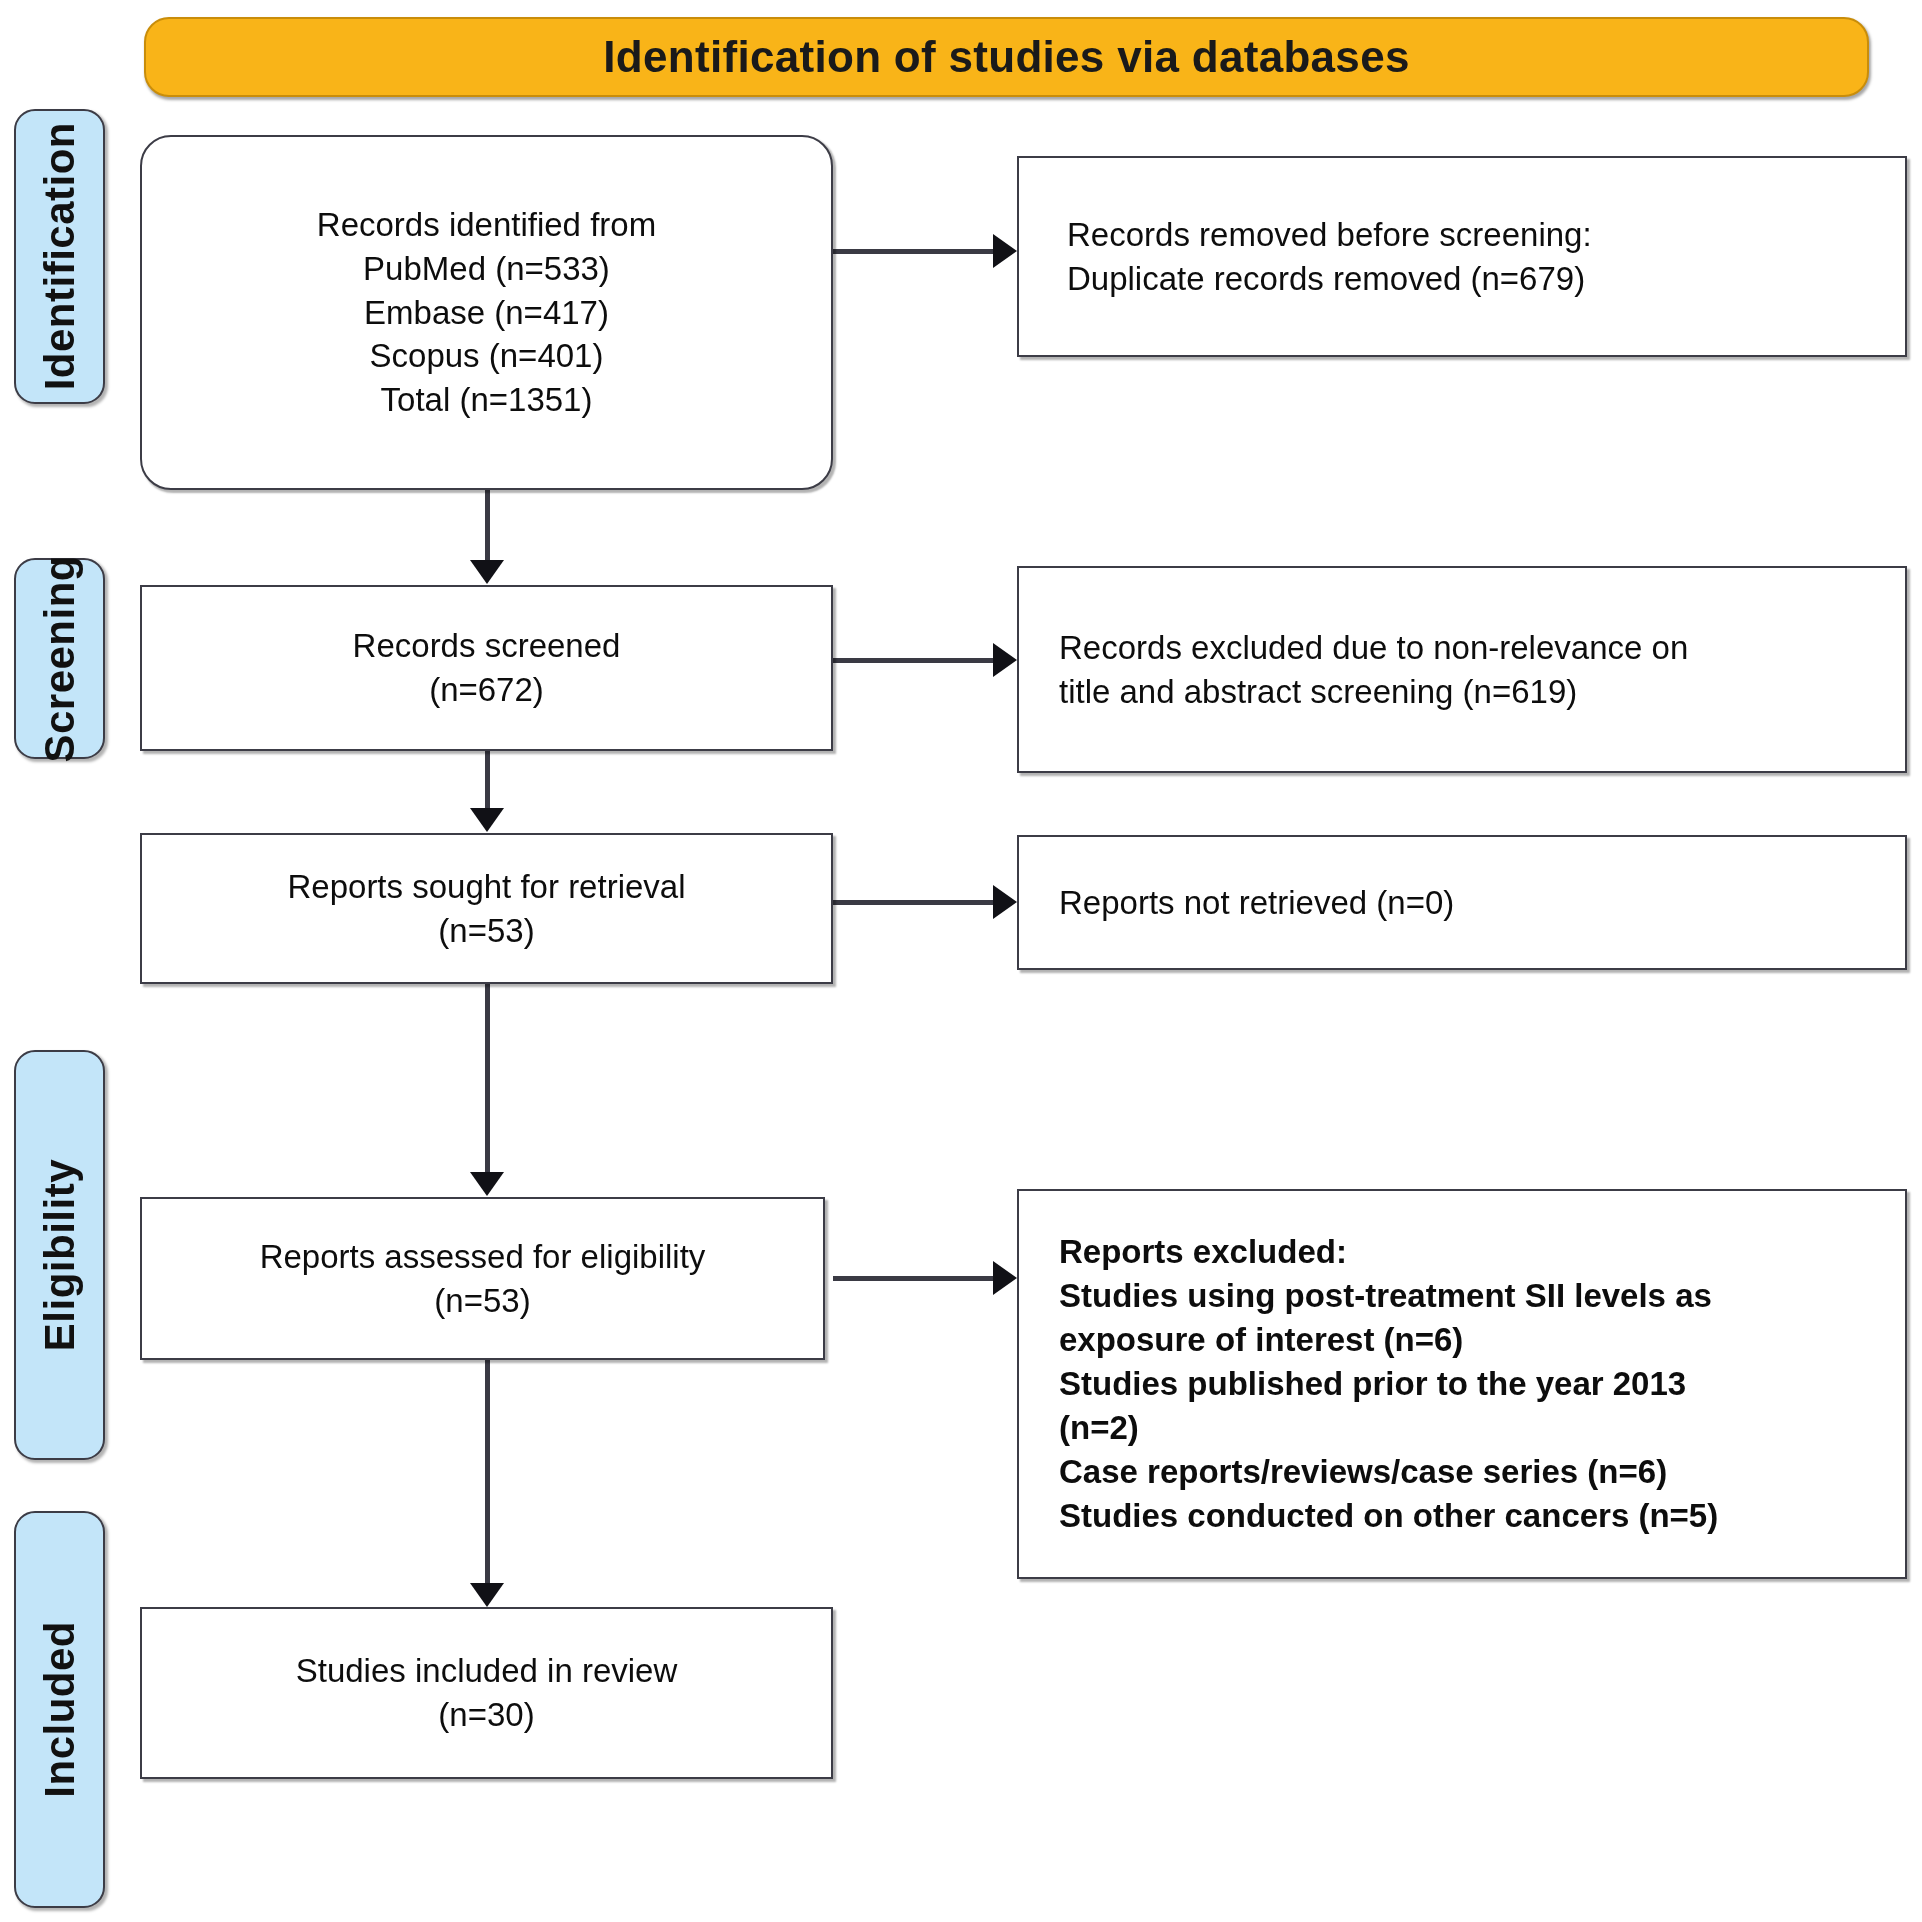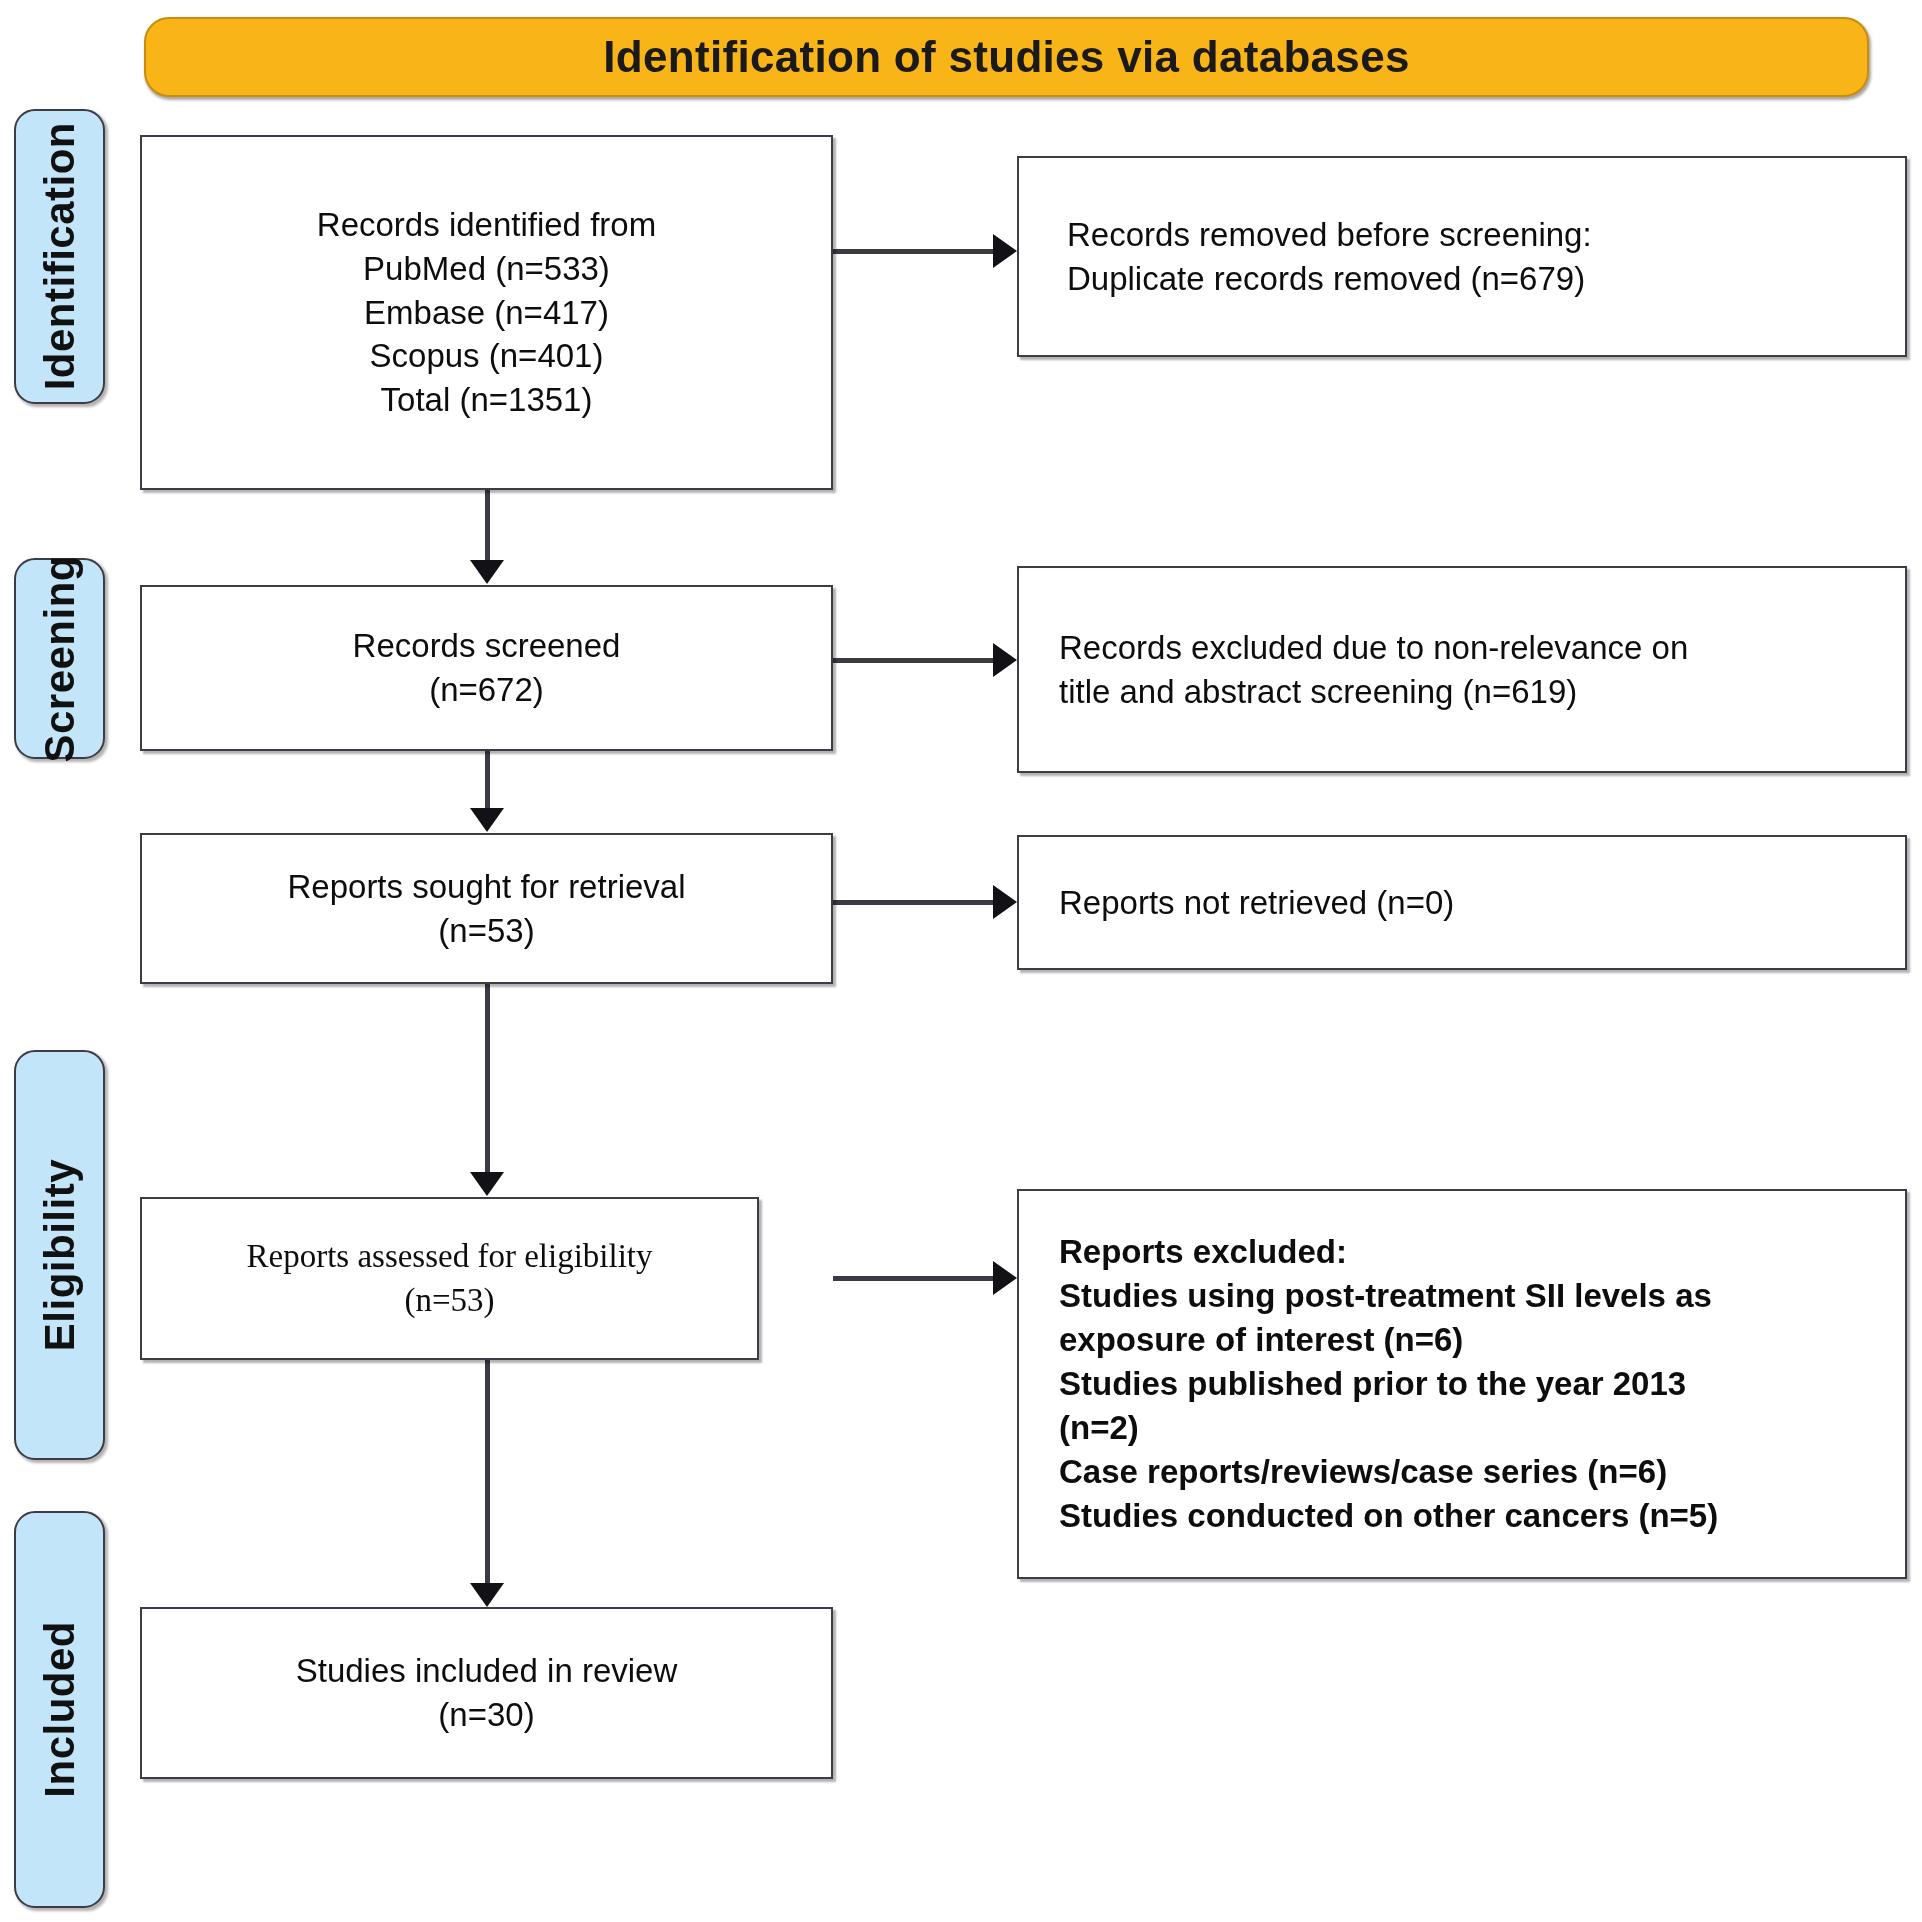--- a/index.html
+++ b/index.html
@@ -85,24 +85,24 @@
     line-height: 1.33;
     white-space: pre;
   }
   .flowbox.centered .line { text-align: center; }
   .flowbox.centered { align-items: center; }
   .flowbox.lefttext { padding-left: 40px; padding-right: 19px; }
   .flowbox.lefttext .line { text-align: left; }
   .flowbox.indent .lines { display: inline-block; text-align: left; }
 
   
-  #box-identified { left: 140px; top: 135px;  width: 693px; height: 355px; }
+  #box-identified { left: 140px; top: 135px;  width: 693px; height: 355px; border-radius: 31px; }
   #box-screened   { left: 140px; top: 585px;  width: 693px; height: 166px; }
   #box-sought     { left: 140px; top: 833px;  width: 693px; height: 151px; }
-  #box-assessed   { left: 140px; top: 1197px; width: 619px; height: 163px; font-family: Liberation Serif, serif; }
+  #box-assessed   { left: 140px; top: 1197px; width: 685px; height: 163px; }
   #box-included   { left: 140px; top: 1607px; width: 693px; height: 172px; }
 
   
   #box-removed    { left: 1017px; top: 156px;  width: 890px; height: 201px; padding-left: 48px; }
   #box-excluded-s { left: 1017px; top: 566px;  width: 890px; height: 207px; }
   #box-notretr    { left: 1017px; top: 835px;  width: 890px; height: 135px; }
   #box-excluded-e { left: 1017px; top: 1189px; width: 890px; height: 390px; font-weight: bold; }
 
   
   .vline {

